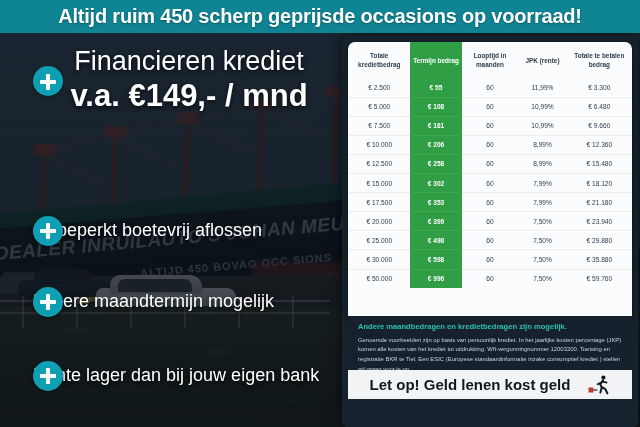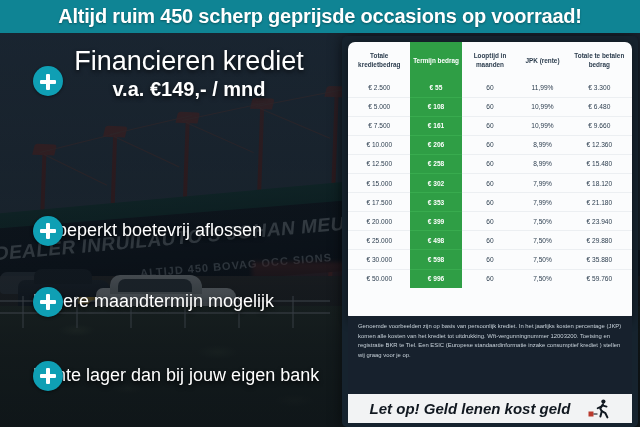--- a/index.html
+++ b/index.html
@@ -69,21 +69,21 @@
   .banner{position:absolute;left:0;top:0;width:640px;height:33px;background:#0f8494;
           display:flex;align-items:center;justify-content:center;z-index:6;}
   .banner-text{color:#ffffff;font-size:20px;font-weight:bold;letter-spacing:-.2px;
           text-shadow:0 1px 2px rgba(0,0,0,.35);white-space:nowrap;}
 
   
   .left{position:absolute;left:0;top:33px;width:348px;height:394px;z-index:5;}
   .headline{position:absolute;left:34px;top:14px;width:310px;text-align:center;color:#fff;}
   .headline .l1{font-size:27px;font-weight:normal;line-height:1.1;
           text-shadow:0 2px 4px rgba(0,0,0,.7);}
-  .headline .l2{font-size:20px;font-weight:bold;line-height:1.25;
+  .headline .l2{font-size:31px;font-weight:bold;line-height:1.25;
           text-shadow:0 2px 4px rgba(0,0,0,.7);}
   .plus{position:absolute;width:30px;height:30px;border-radius:50%;background:#0f9fb4;
         box-shadow:0 1px 3px rgba(0,0,0,.45);}
   .plus:before,.plus:after{content:"";position:absolute;background:#fff;border-radius:1px;}
   .plus:before{left:7px;top:13.5px;width:16px;height:4px;}
   .plus:after{left:13px;top:7.5px;width:4px;height:16px;}
   .bullet{position:absolute;display:flex;align-items:center;gap:14px;}
   .bullet .btxt{color:#fff;font-size:18px;text-shadow:0 2px 4px rgba(0,0,0,.85);white-space:nowrap;}
   #b1{left:33px;top:48px;}
   #b2{left:33px;top:187px;}
@@ -104,23 +104,23 @@
   tr:last-child td{border-bottom:none;}
   col.c1{width:22%;} col.c2{width:18%;} col.c3{width:20%;} col.c4{width:17%;} col.c5{width:23%;}
 
   
   .legal{position:absolute;left:348px;top:316px;width:284px;height:78px;
          background:#17212d;z-index:7;padding:6px 10px 0 10px;box-sizing:border-box;}
   .legal h4{margin:0 0 4px 0;font-size:7.6px;color:#2cc0ae;font-weight:bold;line-height:1.3;}
   .legal p{margin:0;font-size:5.9px;color:#c8d2da;line-height:1.62;}
 
   
-  .warn{position:absolute;left:348px;top:394px;width:284px;height:29px;
+  .warn{position:absolute;left:348px;top:370px;width:284px;height:29px;
         background:#f2f3f4;z-index:8;display:flex;align-items:center;
-        justify-content:center;gap:18px;font-style:italic;}
+        justify-content:center;gap:18px;}
   .warn-text{font-size:15px;font-weight:bold;color:#111820;white-space:nowrap;}
   .warn-icon{display:block;}
 
   .panel-shadow{position:absolute;left:342px;top:36px;width:296px;height:391px;
         background:#16232e;border-radius:5px;z-index:4;box-shadow:0 0 14px rgba(0,0,0,.55);}
 </style>
 </head>
 <body>
 
 <div class="ad">
@@ -307,20 +307,21 @@
             <td class="hl">€ 996</td>
             <td>60</td>
             <td>7,50%</td>
             <td>€ 59.760</td>
           </tr>
         </tbody>
     </table>
   </div>
 
   <div class="legal">
+    <h4>Andere maandbedragen en kredietbedragen zijn mogelijk.</h4>
     <p>Genoemde voorbeelden zijn op basis van persoonlijk krediet. In het jaarlijks kosten percentage (JKP) komen alle kosten van het krediet tot uitdrukking. Wft-vergunningnummer 12003200. Toetsing en registratie BKR te Tiel. Een ESIC (Europese standaardinformatie inzake consumptief krediet ) stellen wij graag voor je op.</p>
   </div>
 
   <div class="warn">
     <span class="warn-text">Let op! Geld lenen kost geld</span>
     <svg class="warn-icon" width="22" height="20" viewBox="0 0 22 20">
       <rect x="0.5" y="12.5" width="5" height="5" fill="#b93b2e"></rect>
       <path d="M5.5 15 H9.5" stroke="#111820" stroke-width="1.1"></path>
       <circle cx="15.4" cy="2.6" r="2.1" fill="#111820"></circle>
       <path d="M15 5.2 L12.2 9.6 L13.8 12.2 L12.4 17.6" stroke="#111820" stroke-width="2" fill="none" stroke-linecap="round" stroke-linejoin="round"></path>

